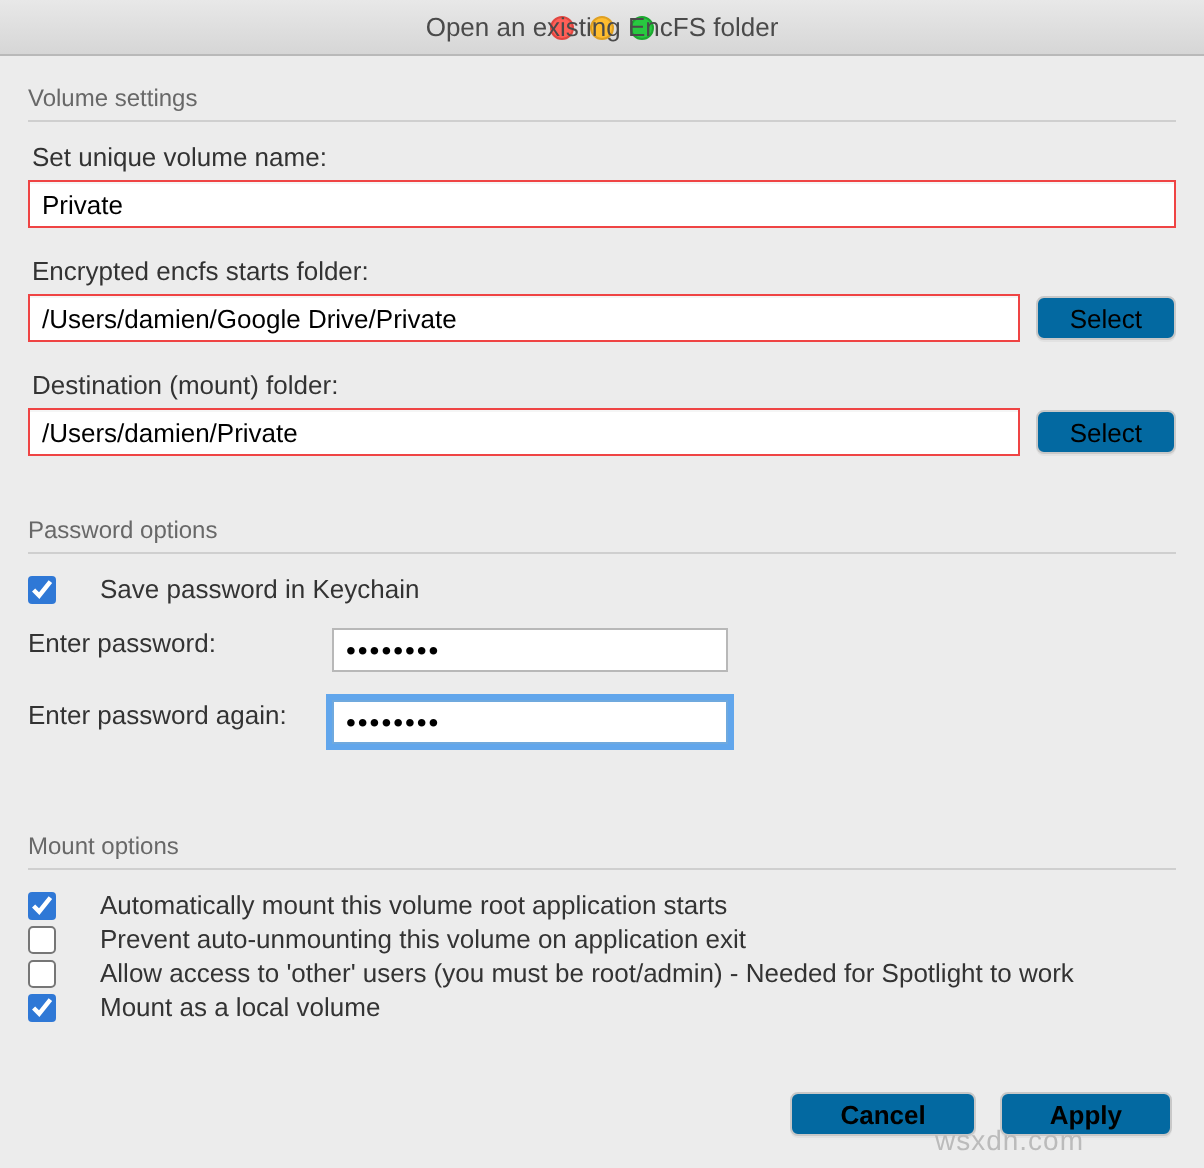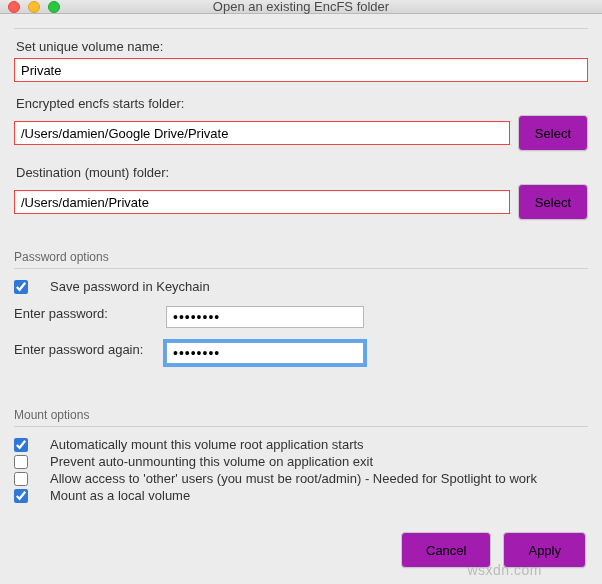--- a/index.html
+++ b/index.html
@@ -7,27 +7,28 @@
       margin: 0;
       font-family: -apple-system, "Helvetica Neue", Arial, sans-serif;
       font-size: 13px;
       color: #333;
       background: #ececec;
       width: 602px;
       height: 584px;
       overflow: hidden;
     }
     .titlebar {
-      height: 14px;
+      height: 28px;
       background: linear-gradient(#e8e8e8, #d6d6d6);
       border-bottom: 1px solid #b9b9b9;
       display: flex;
       align-items: center;
       padding: 0 8px;
       position: relative;
+      justify-content: center;
     }
     .traffic { display: flex; gap: 8px; }
     .tl { width: 12px; height: 12px; border-radius: 50%; }
     .tl.close { background: #ff5f57; border: 0.5px solid #e14640; }
     .tl.min { background: #ffbd2e; border: 0.5px solid #dfa022; }
     .tl.max { background: #28c940; border: 0.5px solid #1ba82f; }
     .title {
       position: absolute;
       left: 0; right: 0;
       text-align: center;
@@ -52,23 +53,23 @@
     .text-input {
       flex: 1;
       height: 24px;
       border: 1px solid #ef4444;
       background: #fff;
       padding: 2px 6px;
       font-size: 13px;
       box-shadow: inset 0 1px 0 rgba(0,0,0,0.04);
     }
     .btn {
-      height: 36px;
+      height: 22px;
       padding: 0 16px;
-      background: #a21caf;
+      background: #0369a1;
       border: 1px solid #c8c8c8;
       border-radius: 4px;
       font-size: 13px;
       box-shadow: 0 1px 0 rgba(0,0,0,0.04);
       cursor: default;
     }
     .pw-row {
       display: flex;
       align-items: flex-start;
       gap: 8px;
@@ -95,21 +96,21 @@
       accent-color: #2f78d6;
       margin: 0;
     }
     .footer {
       position: absolute;
       bottom: 16px;
       right: 16px;
       display: flex;
       gap: 12px;
     }
-    .footer .btn { padding: 0 24px; }
+    .footer .btn { padding: 0 24px; font-weight: bold; }
     .section-spacer { height: 24px; }
     .watermark {
       position: absolute;
       bottom: 6px;
       right: 60px;
       font-size: 14px;
       color: #bbb;
       letter-spacing: 0.5px;
       pointer-events: none;
     }
@@ -122,20 +123,21 @@
     <div class="tl close"></div>
     <div class="tl min"></div>
     <div class="tl max"></div>
   </div>
   <div class="title">Open an existing EncFS folder</div>
 </div>
 
 <div class="content">
 
   <div class="group">
+    <div class="group-title">Volume settings</div>
     <hr class="group-divider">
 
     <div class="field-label">Set unique volume name:</div>
     <div class="row">
       <input class="text-input" value="Private" style="">
     </div>
 
     <div class="field-label" style="margin-top:14px">Encrypted encfs starts folder:</div>
     <div class="row">
       <input class="text-input" value="/Users/damien/Google Drive/Private" style="">

